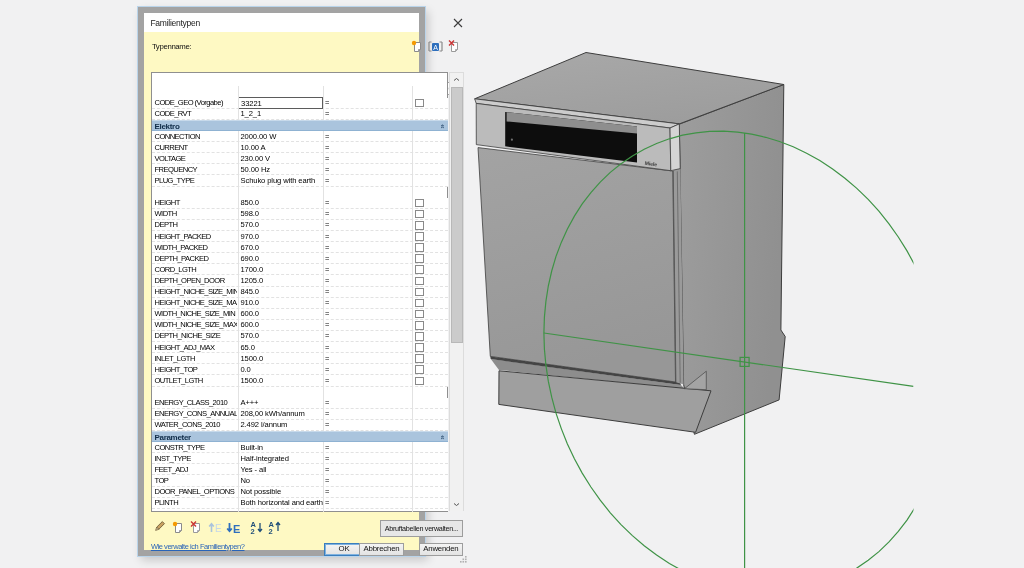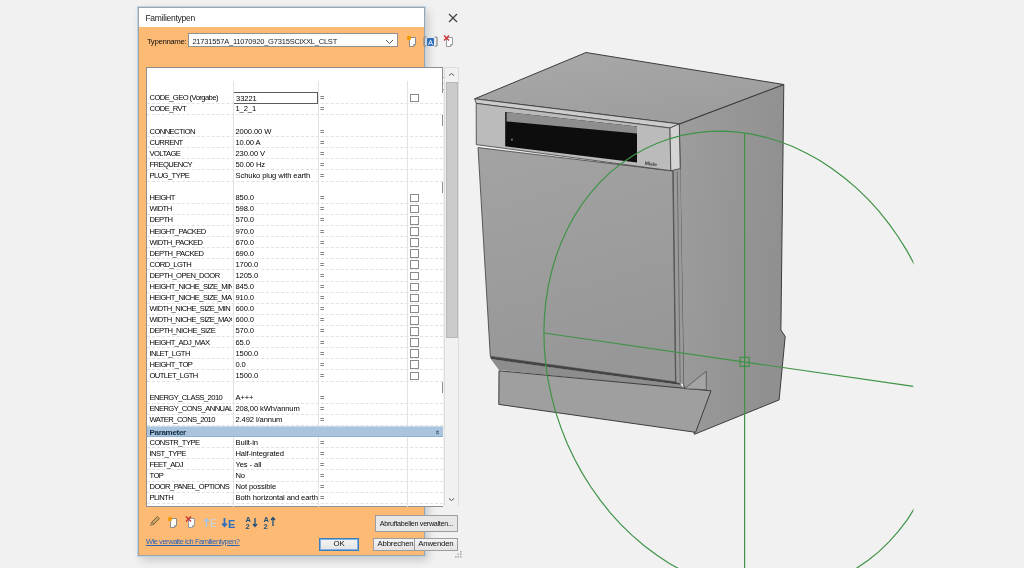--- a/index.html
+++ b/index.html
@@ -1,20 +1,20 @@
 <!DOCTYPE html>
 <html><head><meta charset="utf-8">
 <style>
 * {margin:0; padding:0; box-sizing:border-box; -webkit-font-smoothing:antialiased;}
 html,body {width:1024px; height:568px; overflow:hidden;}
 body {font-family:"Liberation Sans", sans-serif; background:#f1f1f2;}
 #stage {position:relative; width:1024px; height:568px; background:#f1f1f2;}
 #scene {position:absolute; left:0; top:0;}
 #dlg {position:absolute; left:137.9px; top:6.6px; width:287px; height:549.7px;
-  border:1px solid #a3a3a3; background:#fdba74;
+  border:6px solid #a3a3a3; background:#fef9c3;
   box-shadow:0 0 0 1px #bad4ea, 3px 4px 9px rgba(0,0,0,0.18);}
 #dlg * {position:absolute;}
 #titlebar {left:0; top:0; width:100%; height:19.5px; background:#ffffff;}
 #title {left:6.5px; top:5px; font-size:8.5px; letter-spacing:-0.25px; color:#1a1a1a;}
 
 #lbltyp {left:8px; top:29px; font-size:7.8px; letter-spacing:-0.35px; color:#111;}
 #combo {left:49.5px; top:25.5px; width:209.5px; height:14px; background:#fff; border:1px solid #919191;}
 #combotx {left:3px; top:3.2px; font-size:7.5px; letter-spacing:-0.2px; color:#222; white-space:nowrap;}
 #srch {left:7.3px; top:45px; width:311.3px; height:13.2px; background:#fff; border:1px solid #a5a5a5;margin-top:24px;}
 #srchtx {left:3px; top:2.8px; font-size:7.5px; color:#333; letter-spacing:-0.4px;}
@@ -36,21 +36,21 @@
 .vline {top:0; width:1px; background:#e2e2e2; z-index:1;}
 
 #sbar {left:305.4px; top:59.7px; width:15.2px; height:438.4px; background:#f1f1f1; border:1px solid #dcdcdc;}
 #sbup,#sbdn {left:0; width:13.2px; height:13px; background:#f1f1f1;}
 #sbthumb {left:0.5px; top:13.5px; width:12.4px; height:256px; background:#cbcbcb; border:1px solid #b8b8b8;}
 
 #btnabruf {left:236.3px; top:507px; width:82.4px; height:17px; background:#e7e7e7; border:1px solid #9d9d9d; font-size:7.2px; letter-spacing:-0.3px; text-align:center; line-height:15px; color:#111;}
 #lnk {left:7px; top:529px; font-size:7.5px; letter-spacing:-0.45px; color:#2964b8; text-decoration:underline;}
 .btn {top:530.9px; height:12.3px; background:linear-gradient(#f4f4f4,#e3e3e3); border:1px solid #9d9d9d; font-size:7.8px; letter-spacing:-0.2px; text-align:center; line-height:10.5px; color:#111;}
 #btnok {left:180px; width:40.2px; border:1px solid #3a7ebd; box-shadow:inset 0 0 0 1px #7fb2e0;}
-#btnabb {left:234px; width:45.2px;}
+#btnabb {left:215px; width:45.2px;}
 #btnanw {left:274.7px; width:44.6px;}
 #grip {left:316px; top:543px; width:7px; height:7px;}
 </style></head>
 <body>
 <div id="stage">
 <svg id="scene" width="1024" height="568" viewBox="0 0 1024 568">
   <defs>
     <clipPath id="clipR">
           <rect x="0" y="0" width="913.5" height="568"></rect>
         </clipPath>
@@ -105,26 +105,20 @@
   </g>
 </svg>
 
 <div id="dlg">
   <div id="titlebar"></div>
   <span id="title">Familientypen</span>
   <svg id="xbtn" style="left:309px;top:5px" width="10" height="10" viewBox="0 0 10 10">
         <path d="M1,1 L9,9 M9,1 L1,9" stroke="#3c3c3c" stroke-width="1.1" fill="none"></path>
       </svg>
   <span id="lbltyp">Typenname:</span>
-  <div id="combo">
-        <span id="combotx">21731557A_11070920_G7315SCiXXL_CLST</span>
-    <svg style="right:3px;top:4.5px" width="9" height="6">
-          <polyline points="1,1 4.5,4.5 8,1" stroke="#555" stroke-width="1" fill="none"></polyline>
-        </svg>
-  </div>
 
   <svg style="left:267.5px;top:27.5px" width="13" height="13" viewBox="0 0 13 13">
     <path d="M3.5,2.5 h6 v7 l-2,2 h-4 z" fill="#fff" stroke="#8a8a8a" stroke-width="1"></path>
     <path d="M9.5,9.5 l-2,2 v-2 z" fill="#d9d9d9" stroke="#8a8a8a" stroke-width="0.8"></path>
     <circle cx="3" cy="3" r="2.2" fill="#f59a00"></circle>
   </svg>
   <svg style="left:284.5px;top:27.5px" width="15" height="13" viewBox="0 0 15 13">
     <path d="M1,2 h2.5 M1,2 v9 M1,11 h2.5" stroke="#8a8a8a" stroke-width="1.2" fill="none"></path>
     <path d="M14,2 h-2.5 M14,2 v9 M14,11 h-2.5" stroke="#8a8a8a" stroke-width="1.2" fill="none"></path>
     <rect x="4" y="3" width="7" height="8" rx="1" fill="#2e6fbd"></rect>
@@ -148,20 +142,24 @@
 <div class="trow" style="top:12.11px">
               <span class="c0">CODE_GEO (Vorgabe)</span>
               <span class="vinput">33221</span>
               <span class="eq">=</span>
               <span class="cb"></span>
             </div>
 <div class="trow" style="top:23.22px">
               <span class="c0">CODE_RVT</span>
               <span class="vtxt">1_2_1</span>
               <span class="eq">=</span>
+            </div>
+<div class="sect" style="top:34.33px">
+              <span class="sectlbl">Elektro</span>
+              <span class="chev">«</span>
             </div>
 <div class="trow" style="top:45.44px">
               <span class="c0">CONNECTION</span>
               <span class="vtxt">2000.00 W</span>
               <span class="eq">=</span>
             </div>
 <div class="trow" style="top:56.55px">
               <span class="c0">CURRENT</span>
               <span class="vtxt">10.00 A</span>
               <span class="eq">=</span>

